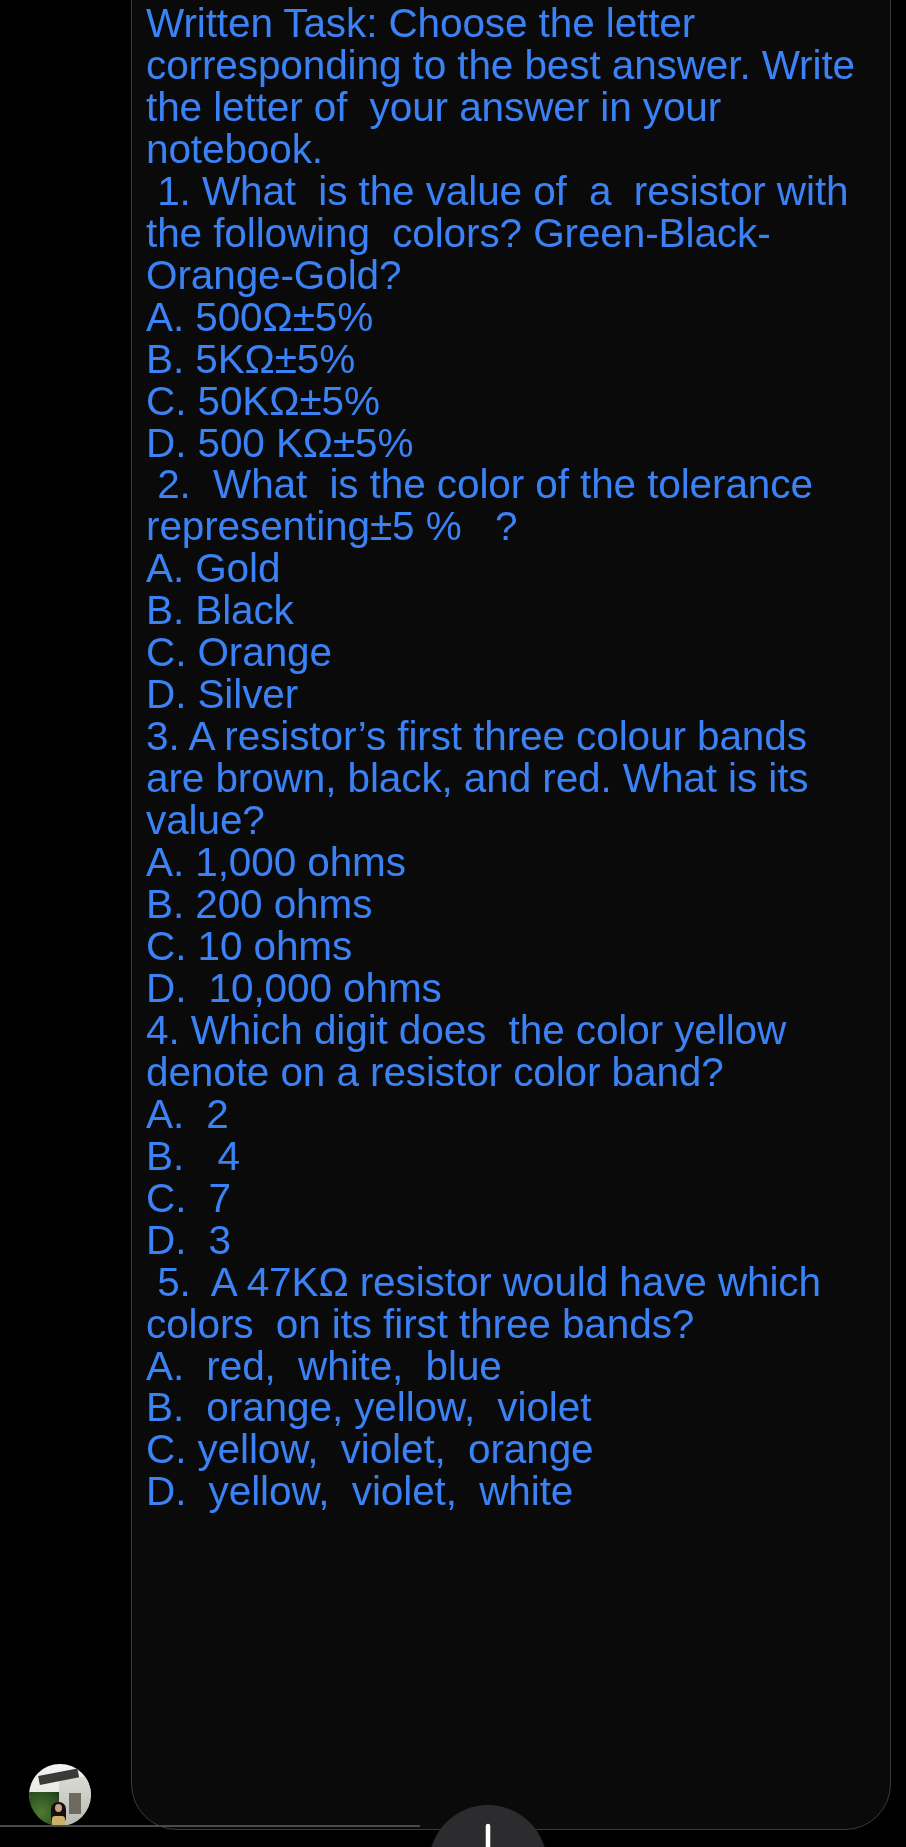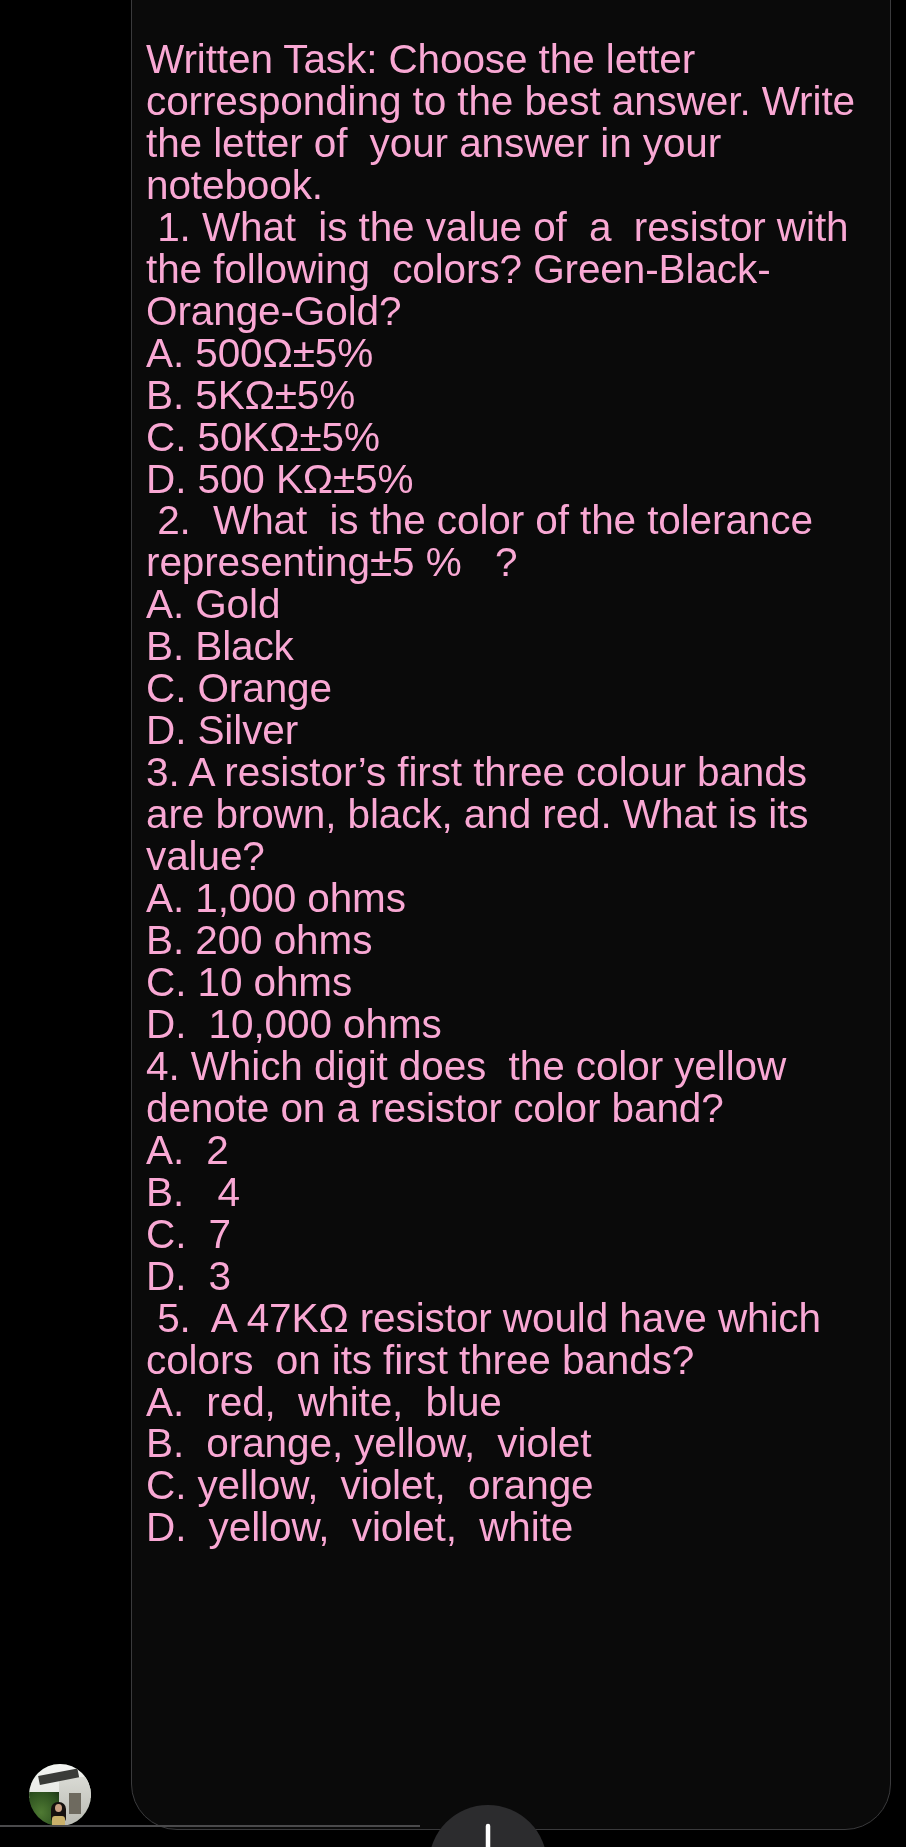--- a/index.html
+++ b/index.html
@@ -34,28 +34,27 @@
     height: 1878px;
     box-sizing: border-box;
     background: #0a0a0a;
     border: 1.5px solid #3a3a3c;
     border-radius: 46px;
     padding: 50px 26px 26px 14px;
     overflow: hidden;
   }
 
   #message-text {
-    color: #f9a8d4;
+    color: #3b82f6;
     font-size: 40.5px;
     line-height: 1.036;
     letter-spacing: -0.1px;
     white-space: pre-wrap;
     word-wrap: break-word;
     font-weight: 400;
-    margin-top: 36px;
   }
 
   
   #avatar {
     position: absolute;
     left: 29px;
     top: 1764px;
     width: 62px;
     height: 62px;
     border-radius: 50%;

